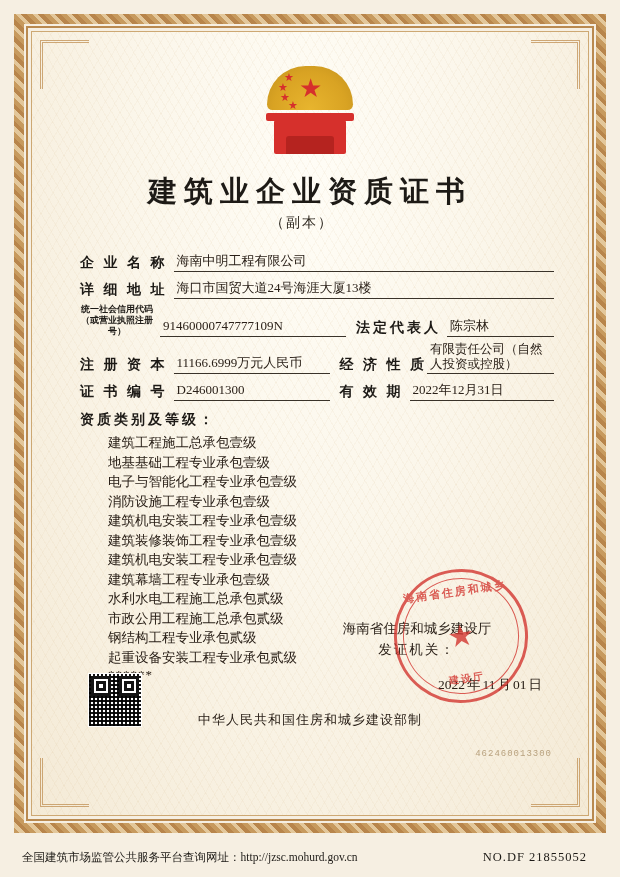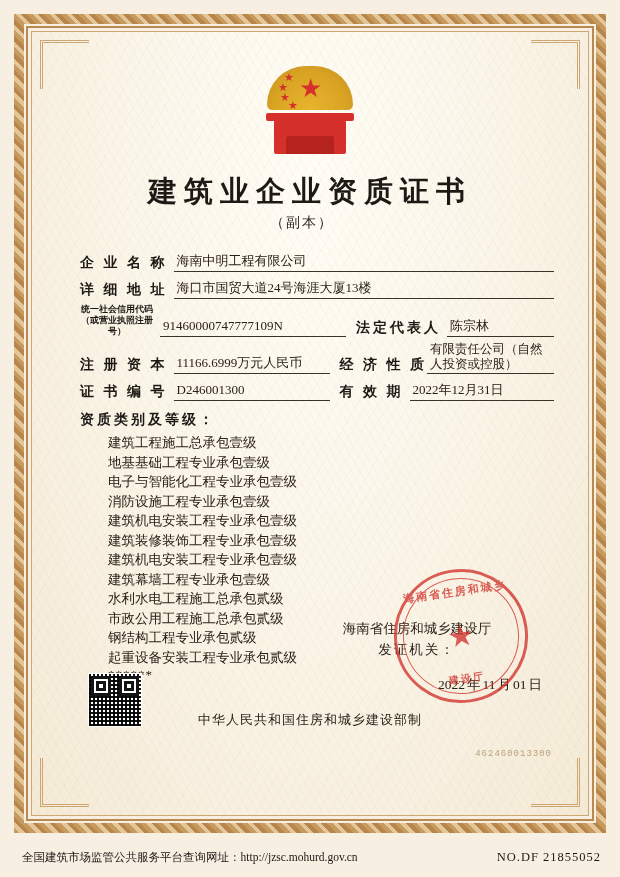--- a/index.html
+++ b/index.html
@@ -353,21 +353,21 @@
     font-size: 9px;
     color: #b9a27f;
     letter-spacing: 1px;
     font-family: "Liberation Mono", monospace;
   }
 
   
   .footer {
     position: absolute;
     left: 22px;
-    right: 19px;
+    right: 33px;
     bottom: 12px;
     display: flex;
     justify-content: space-between;
     align-items: flex-end;
     font-size: 11.5px;
     color: #1d1a16;
   }
   .footer .right {
     font-family: "Liberation Serif", serif;
     letter-spacing: 1px;

